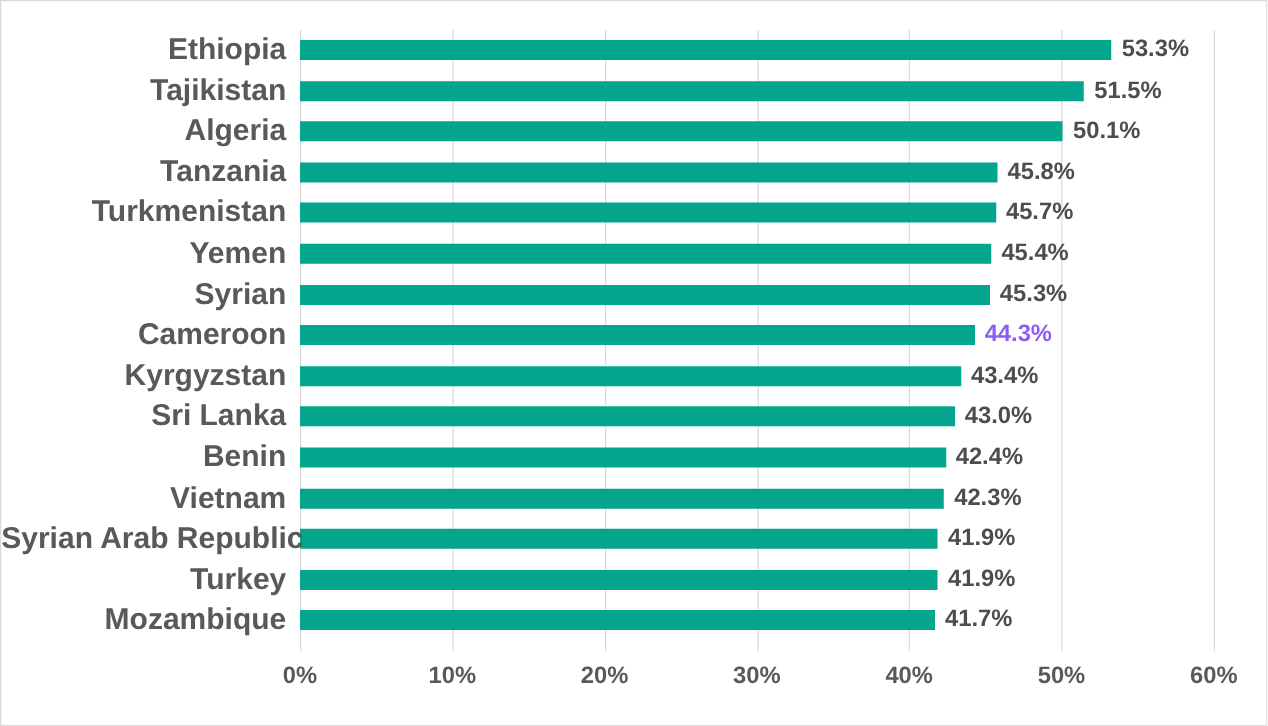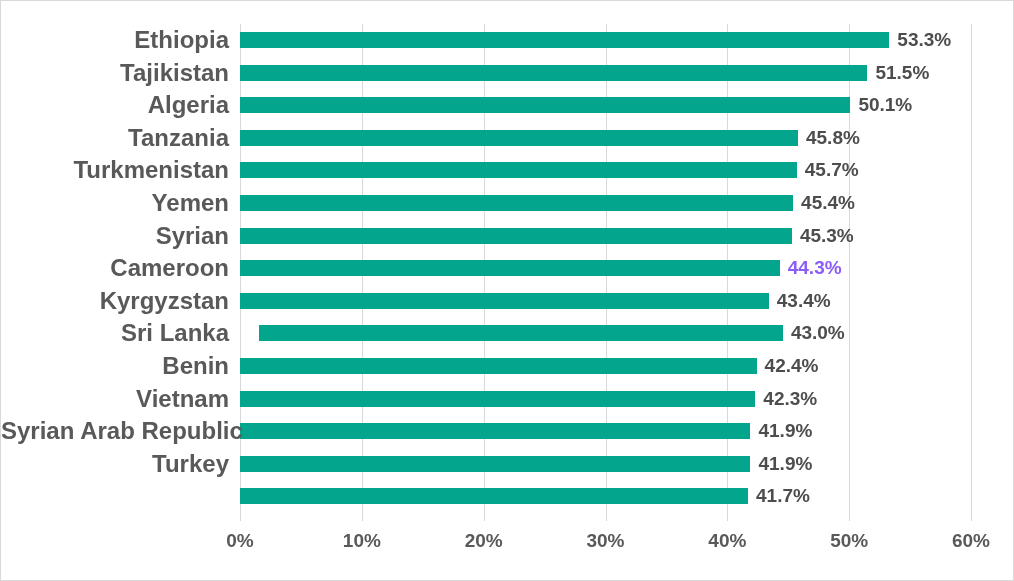--- a/index.html
+++ b/index.html
@@ -158,21 +158,21 @@
           <div class="bar-label" style="left: 559.905px; color: rgb(77, 77, 77);">45.3%</div>
         </div>
         <div class="row" style="top: 228.2px;">
           <div class="bar" title="Cameroon 44.3%" style="width: 539.722px; background: rgb(3, 166, 141);"></div>
           <div class="bar-label" style="left: 547.722px; color: #8b5cf6;">44.3%</div>
         </div>
         <div class="row" style="top: 260.8px;">
           <div class="bar" title="Kyrgyzstan 43.4%" style="width: 528.757px; background: rgb(3, 166, 141);"></div>
           <div class="bar-label" style="left: 536.757px; color: rgb(77, 77, 77);">43.4%</div>
         </div>
-        <div class="row" style="top: 293.4px; margin-left: 19px;">
+        <div class="row" style="top: 293.4px;">
           <div class="bar" title="Sri Lanka 43.0%" style="width: 523.883px; background: rgb(3, 166, 141);"></div>
           <div class="bar-label" style="left: 531.883px; color: rgb(77, 77, 77);">43.0%</div>
         </div>
         <div class="row" style="top: 326px;">
           <div class="bar" title="Benin 42.4%" style="width: 516.573px; background: rgb(3, 166, 141);"></div>
           <div class="bar-label" style="left: 524.573px; color: rgb(77, 77, 77);">42.4%</div>
         </div>
         <div class="row" style="top: 358.6px;">
           <div class="bar" title="Vietnam 42.3%" style="width: 515.355px; background: rgb(3, 166, 141);"></div>
           <div class="bar-label" style="left: 523.355px; color: rgb(77, 77, 77);">42.3%</div>
@@ -200,20 +200,21 @@
       <div class="cat-label" style="top: 97.8px; color: rgb(89, 89, 89);">Tanzania</div>
       <div class="cat-label" style="top: 163px; color: rgb(89, 89, 89);">Yemen</div>
       <div class="cat-label" style="top: 195.6px; color: rgb(89, 89, 89);">Syrian</div>
       <div class="cat-label" style="top: 228.2px; color: rgb(89, 89, 89);">Cameroon</div>
       <div class="cat-label" style="top: 260.8px; color: rgb(89, 89, 89);">Kyrgyzstan</div>
       <div class="cat-label" style="top: 326px; color: rgb(89, 89, 89);">Benin</div>
       <div class="cat-label" style="top: 293.4px; color: rgb(89, 89, 89);">Sri Lanka</div>
       <div class="cat-label" style="top: 358.6px; color: rgb(89, 89, 89);">Vietnam</div>
       <div class="cat-label" style="top: 391.2px; color: rgb(89, 89, 89);">Syrian Arab Republic</div>
       <div class="cat-label" style="top: 423.8px; color: rgb(89, 89, 89);">Turkey</div>
+      <div class="cat-label" style="top: 456.4px; color: rgb(89, 89, 89);">Mozambique</div>
     </div>
 
   <div class="xticks" id="xticks">
       <div class="xtick" style="left: 0px; color: rgb(89, 89, 89);">0%</div>
       <div class="xtick" style="left: 121.833px; color: rgb(89, 89, 89);">10%</div>
       <div class="xtick" style="left: 243.667px; color: rgb(89, 89, 89);">20%</div>
       <div class="xtick" style="left: 365.5px; color: rgb(89, 89, 89);">30%</div>
       <div class="xtick" style="left: 487.333px; color: rgb(89, 89, 89);">40%</div>
       <div class="xtick" style="left: 609.167px; color: rgb(89, 89, 89);">50%</div>
       <div class="xtick" style="left: 731px; color: rgb(89, 89, 89);">60%</div>

